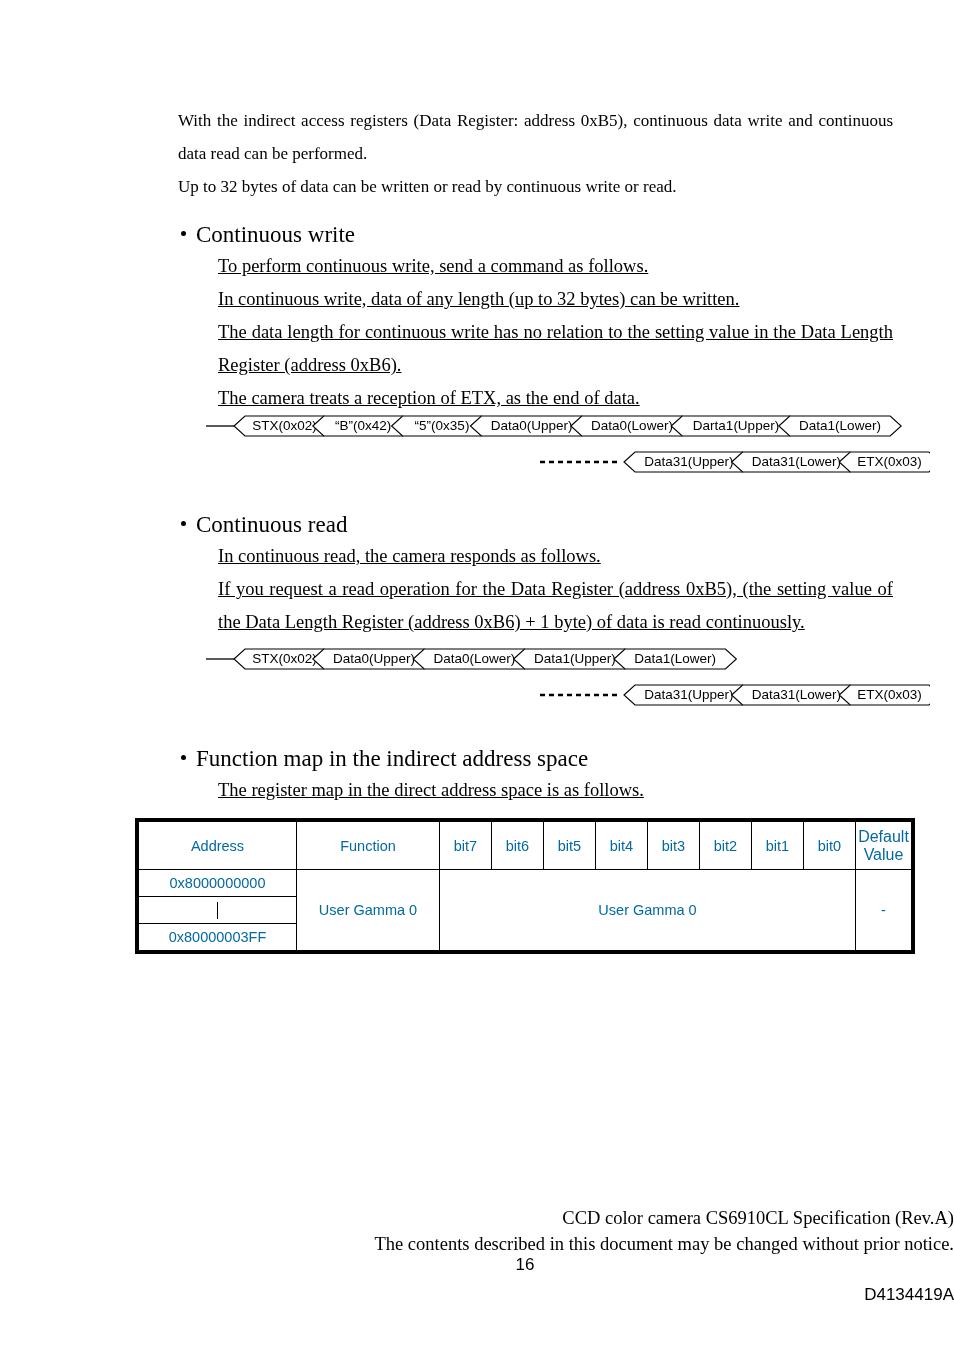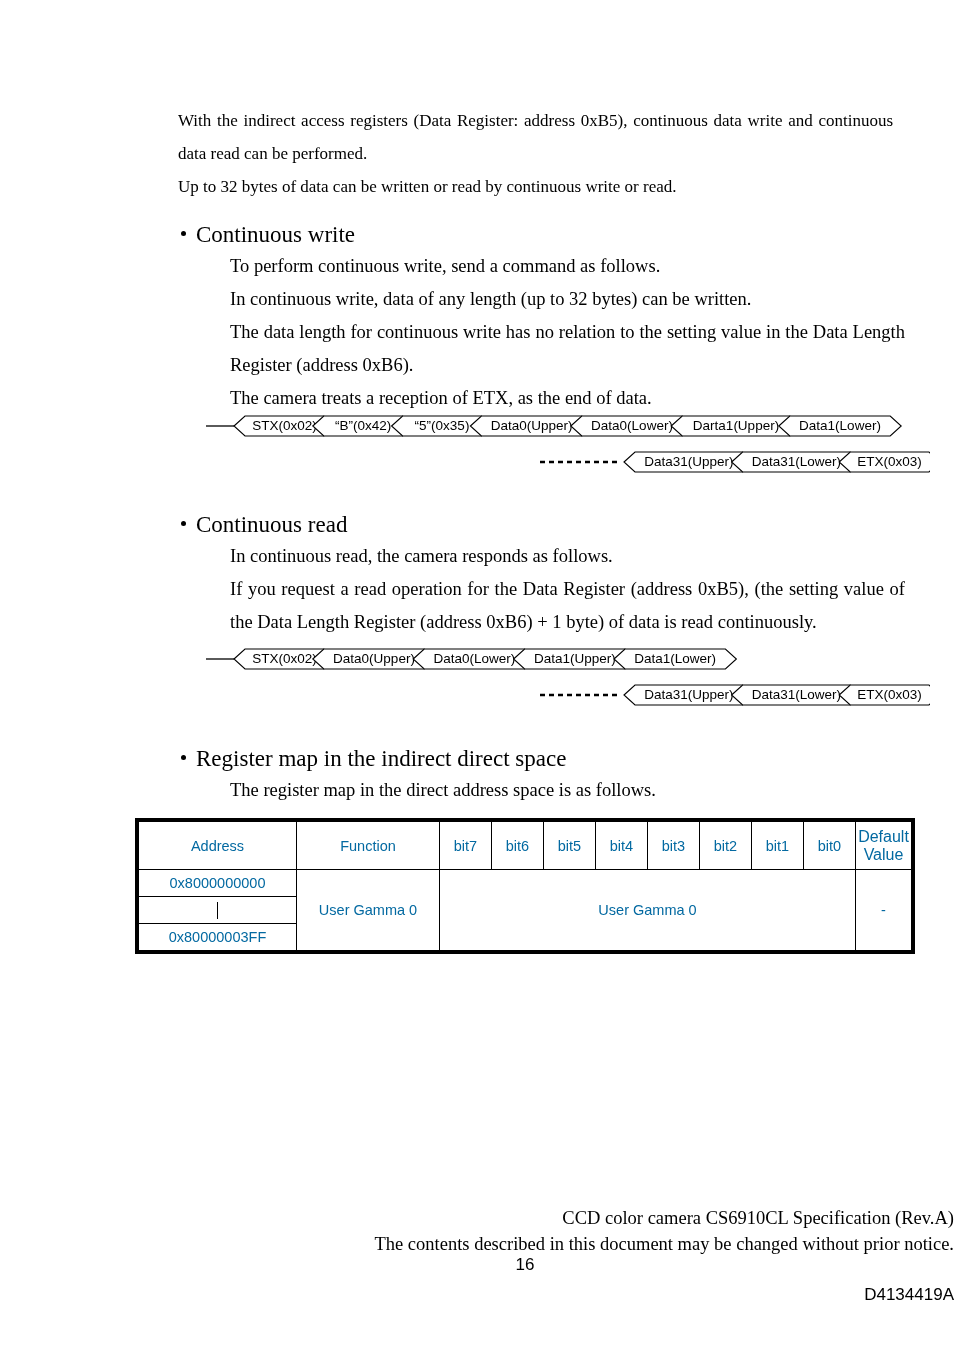--- a/index.html
+++ b/index.html
@@ -49,26 +49,27 @@
   .bullet-head .dot {
     position: absolute;
     left: 3px;
     top: 11px;
     width: 5px;
     height: 5px;
     background: #000;
     border-radius: 50%;
   }
   .bullet-body {
-    margin-left: 52px;
+    margin-left: 40px;
     font-size: 18.5px;
     line-height: 33px;
     text-align: justify;
     text-justify: inter-word;
     width: 675px;
+    text-decoration: underline;
   }
   .bullet-body p { margin: 0; }
   .bullet-body p.last { text-align: left; }
 
   .b-write { top: 220px; }
   .b-read  { top: 510px; }
   .b-map   { top: 744px; }
 
   
   .wave { position: absolute; }
@@ -249,21 +250,21 @@
           <polygon points="639.2,54 650.2,44 729,44 740,54 729,64 650.2,64" fill="#ffffff" stroke="#000000" stroke-width="1.1"></polygon>
           <text x="689.6" y="54.5" class="cellText">ETX(0x03)</text>
           <line x1="740" y1="54" x2="766" y2="54" stroke="#000" stroke-width="1.3"></line>
         </g>
     </svg>
   </div>
 
   <div class="bullet-block b-map">
     <div class="bullet-head">
       <span class="dot"></span>
-      <span>Register map in the indirect direct space</span>
+      <span>Function map in the indirect address space</span>
     </div>
     <div class="bullet-body">
       <p class="last">The register map in the direct address space is as follows.</p>
     </div>
   </div>
 
   <div class="reg-table-wrap">
     <table class="reg">
       <tbody>
         <tr>

